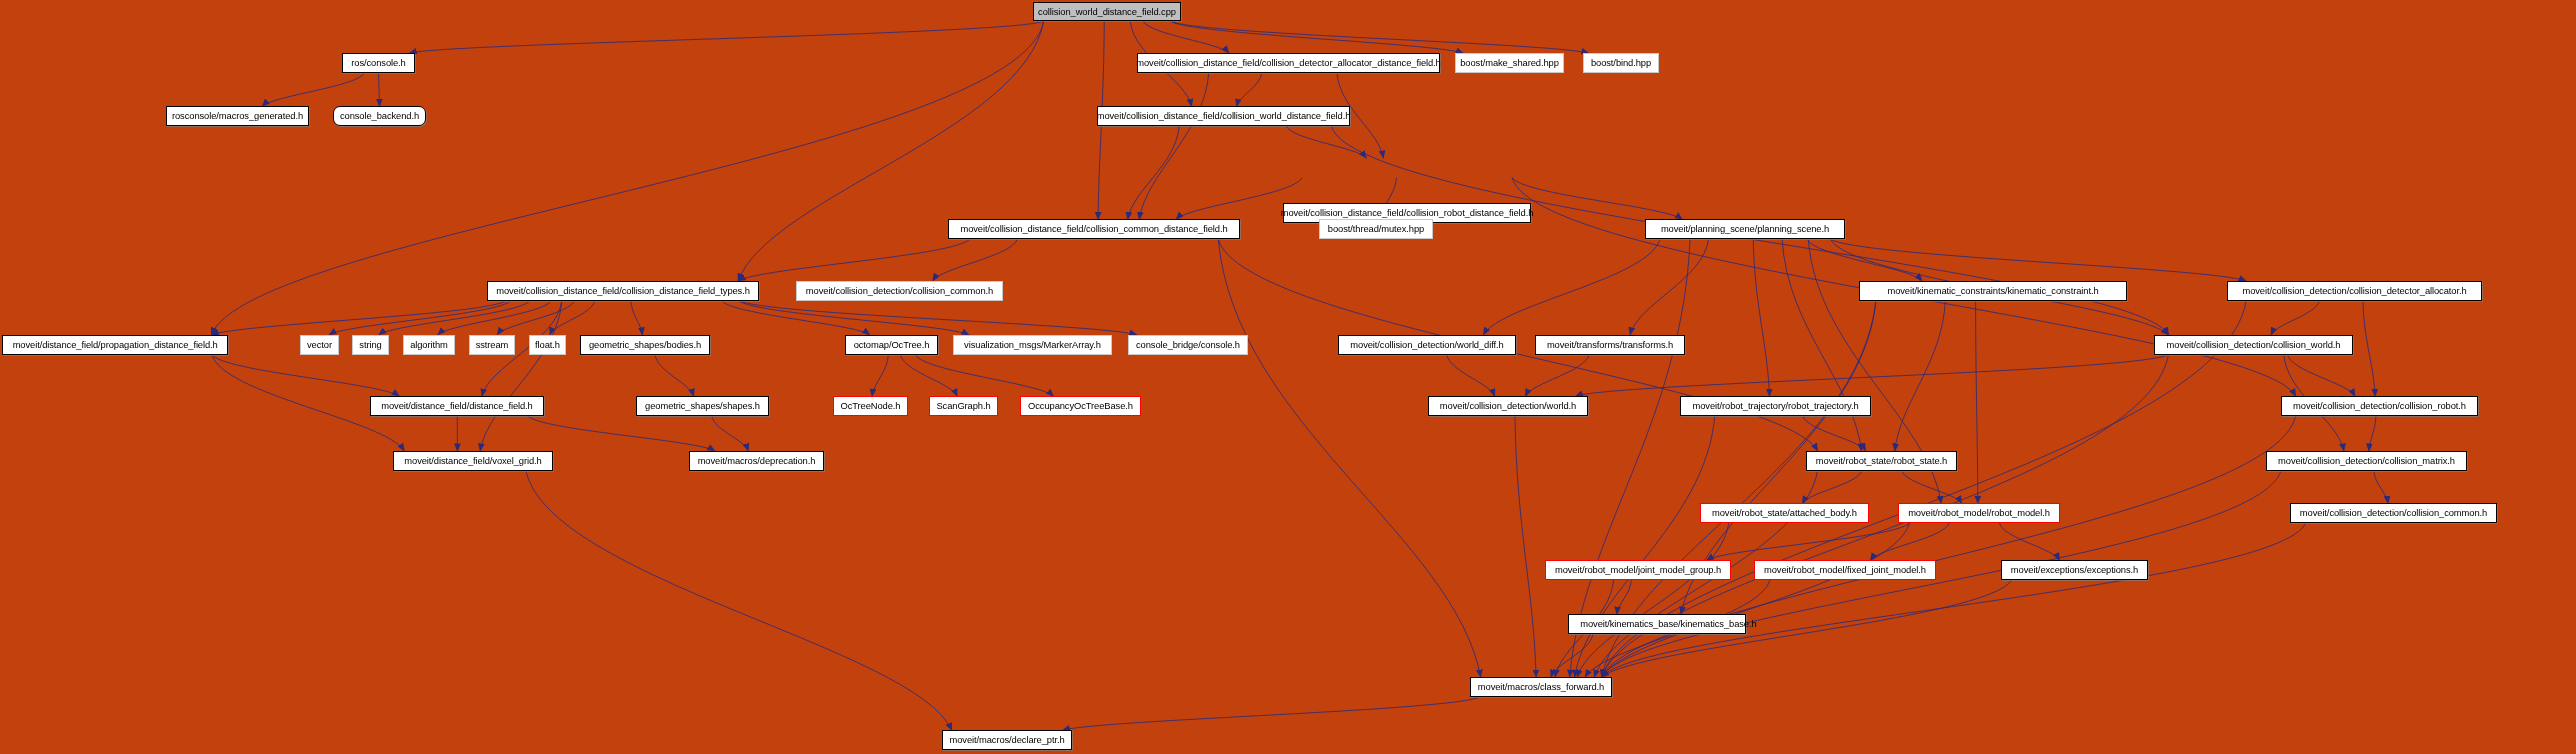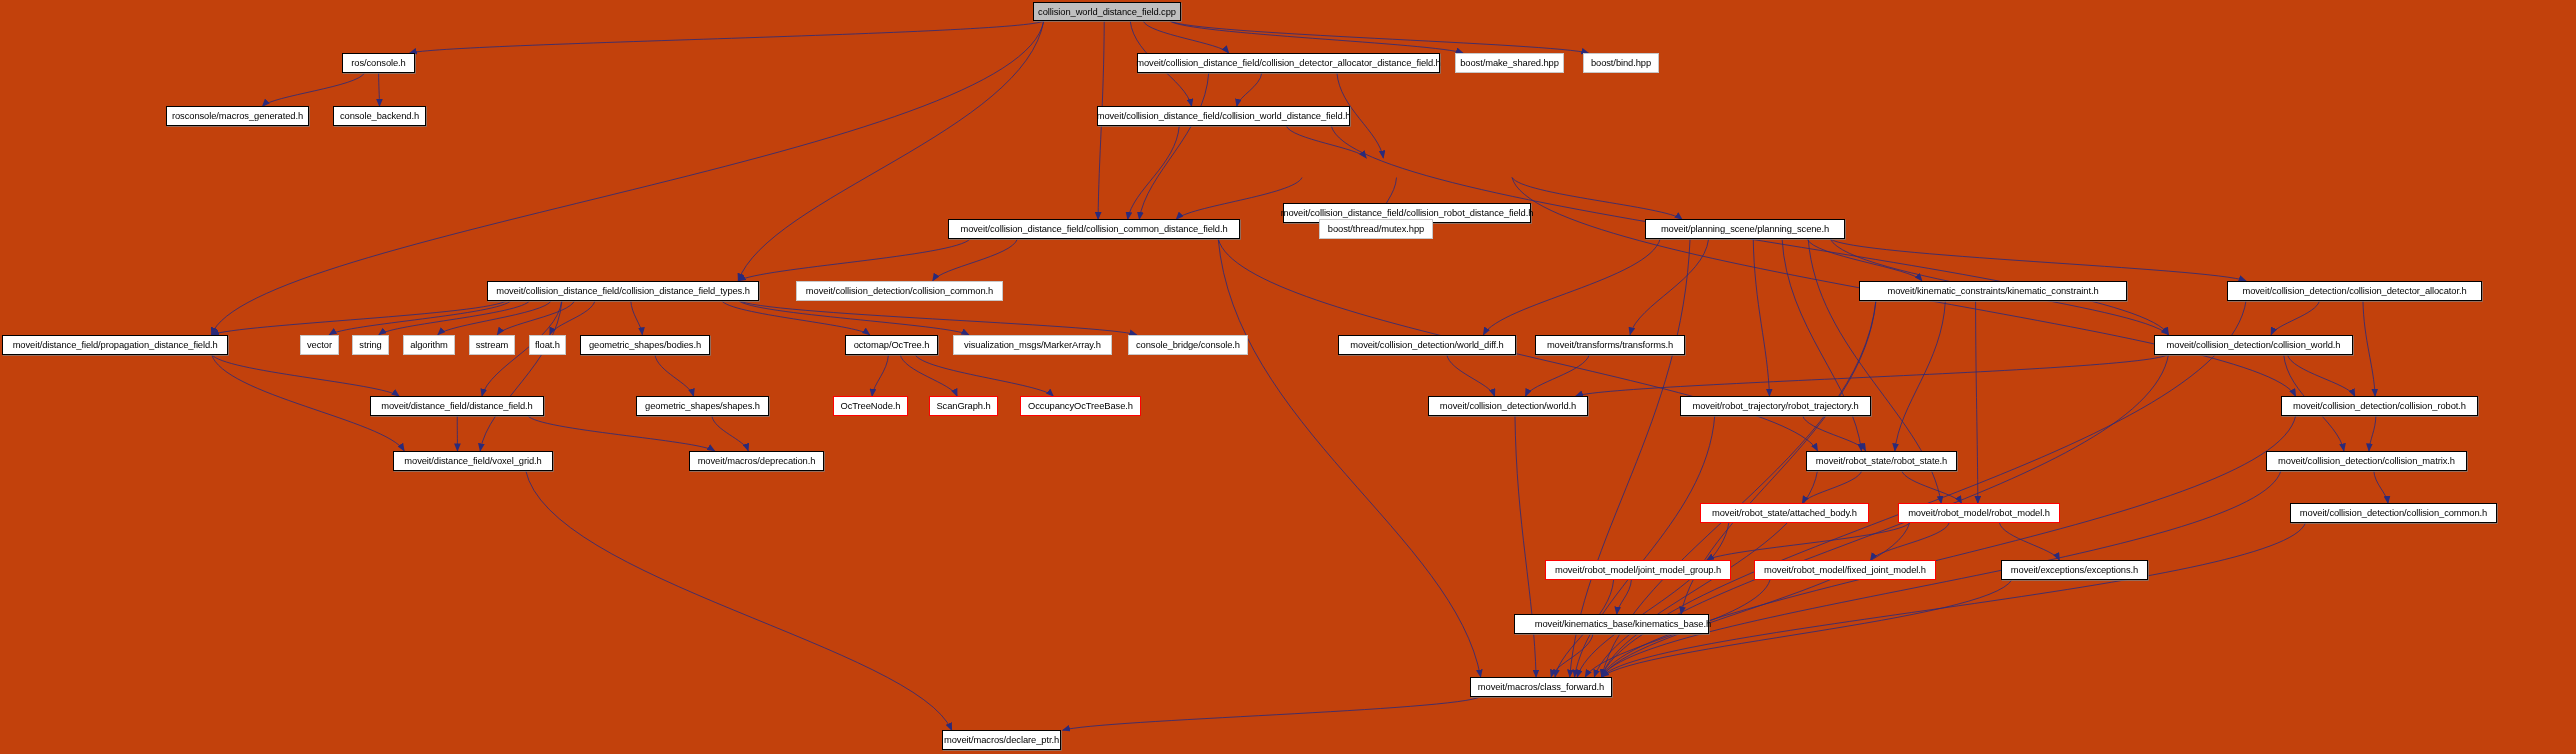--- a/index.html
+++ b/index.html
@@ -184,21 +184,21 @@
       </div>
       <div class="node plain" style="left: 1455px; top: 53px; width: 109px;">
         <span class="node-label">boost/make_shared.hpp</span>
       </div>
       <div class="node plain" style="left: 1583px; top: 53px; width: 76px;">
         <span class="node-label">boost/bind.hpp</span>
       </div>
       <div class="node hdr-local" style="left: 166px; top: 106px; width: 143px;">
         <span class="node-label">rosconsole/macros_generated.h</span>
       </div>
-      <div class="node hdr-local" style="left: 333px; top: 106px; width: 93px;">
+      <div class="node hdr-local" style="left: 333px; top: 106px; width: 93px; border-radius: 7px;">
         <span class="node-label">console_backend.h</span>
       </div>
       <div class="node hdr-local" style="left: 1097px; top: 106px; width: 253px;">
         <span class="node-label">moveit/collision_distance_field/collision_world_distance_field.h</span>
       </div>
       <div class="node hdr-local" style="left: 1283px; top: 158px; width: 248px; margin-top: 45px;">
         <span class="node-label">moveit/collision_distance_field/collision_robot_distance_field.h</span>
       </div>
       <div class="node hdr-local" style="left: 948px; top: 219px; width: 292px;">
         <span class="node-label">moveit/collision_distance_field/collision_common_distance_field.h</span>
@@ -307,24 +307,24 @@
       </div>
       <div class="node hdr-red" style="left: 1545px; top: 560px; width: 186px;">
         <span class="node-label">moveit/robot_model/joint_model_group.h</span>
       </div>
       <div class="node hdr-red" style="left: 1754px; top: 560px; width: 182px;">
         <span class="node-label">moveit/robot_model/fixed_joint_model.h</span>
       </div>
       <div class="node hdr-local" style="left: 2001px; top: 560px; width: 147px;">
         <span class="node-label">moveit/exceptions/exceptions.h</span>
       </div>
-      <div class="node hdr-local" style="left: 1514px; top: 614px; width: 195px; padding-left: 28px;">
+      <div class="node hdr-local" style="left: 1568px; top: 614px; width: 178px; padding-left: 28px;">
         <span class="node-label">moveit/kinematics_base/kinematics_base.h</span>
       </div>
       <div class="node hdr-local" style="left: 1470px; top: 677px; width: 142px;">
         <span class="node-label">moveit/macros/class_forward.h</span>
       </div>
-      <div class="node hdr-local" style="left: 942px; top: 730px; width: 119px;">
+      <div class="node hdr-local" style="left: 942px; top: 730px; width: 130px;">
         <span class="node-label">moveit/macros/declare_ptr.h</span>
       </div>
     </div>
 </div>
 
 
 </body></html>

